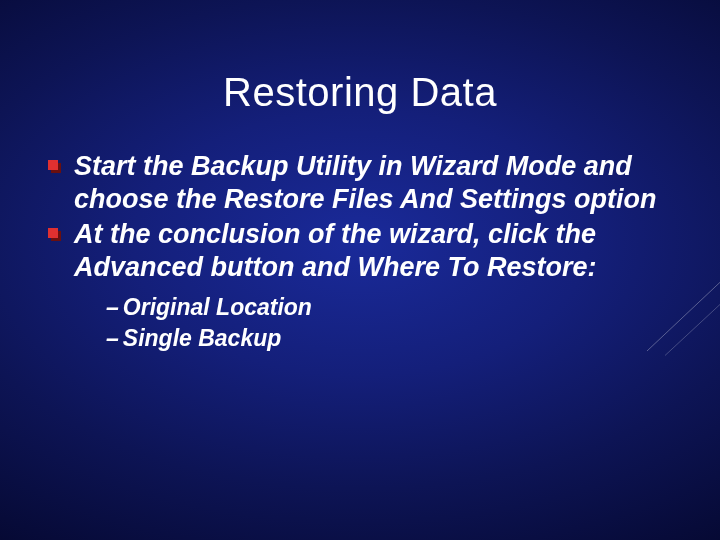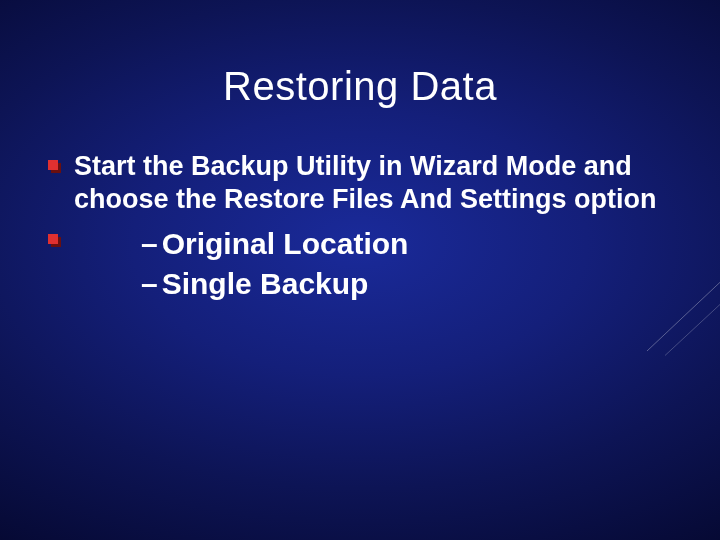--- a/index.html
+++ b/index.html
@@ -13,38 +13,39 @@
     width: 720px;
     height: 540px;
     background: radial-gradient(ellipse 90% 70% at 50% 45%, #1a2a9a 0%, #141f7a 35%, #0d1455 65%, #050830 100%);
     position: relative;
     font-family: Arial, "Helvetica Neue", Helvetica, sans-serif;
     color: #ffffff;
     box-sizing: border-box;
   }
   .title {
     position: absolute;
-    top: 64px;
+    top: 70px;
     left: 0;
     width: 100%;
     text-align: center;
     font-size: 40px;
     font-weight: 400;
     letter-spacing: 0.5px;
   }
   .content {
     position: absolute;
     top: 150px;
     left: 48px;
     right: 60px;
   }
   ul.main-list {
     list-style: none;
     margin: 0;
     padding: 0;
+    font-style: italic;
   }
   ul.main-list > li {
     position: relative;
     padding-left: 26px;
     font-size: 27px;
     font-weight: 700;
     line-height: 1.22;
     margin-bottom: 2px;
   }
   .bullet-icon {
@@ -69,24 +70,23 @@
     width: 10px;
     height: 10px;
     background: #e03030;
   }
   ul.sub-list {
     list-style: none;
     margin: 8px 0 0 0;
     padding: 0 0 0 32px;
   }
   ul.sub-list > li {
-    font-size: 30px;
+    font-size: 23px;
     font-weight: 700;
     line-height: 1.35;
-    margin-left: 35px;
   }
   .dash {
     padding-right: 4px;
   }
   .corner-accent {
     position: absolute;
     right: -8px;
     bottom: 180px;
     width: 90px;
     height: 90px;
@@ -109,20 +109,21 @@
             <span class="sq-front"></span>
         </span>
         <span>Start the Backup Utility in Wizard Mode and choose the Restore Files And Settings option</span>
       </li>
 
       <li>
         <span class="bullet-icon">
           <span class="sq-back"></span>
             <span class="sq-front"></span>
         </span>
+        <span>At the conclusion of the wizard, click the Advanced button and Where To Restore:</span>
 
         <ul class="sub-list">
           <li>
             <span class="dash">–</span><span>Original Location</span>
           </li>
           <li>
             <span class="dash">–</span><span>Single Backup</span>
           </li>
         </ul>
       </li>

